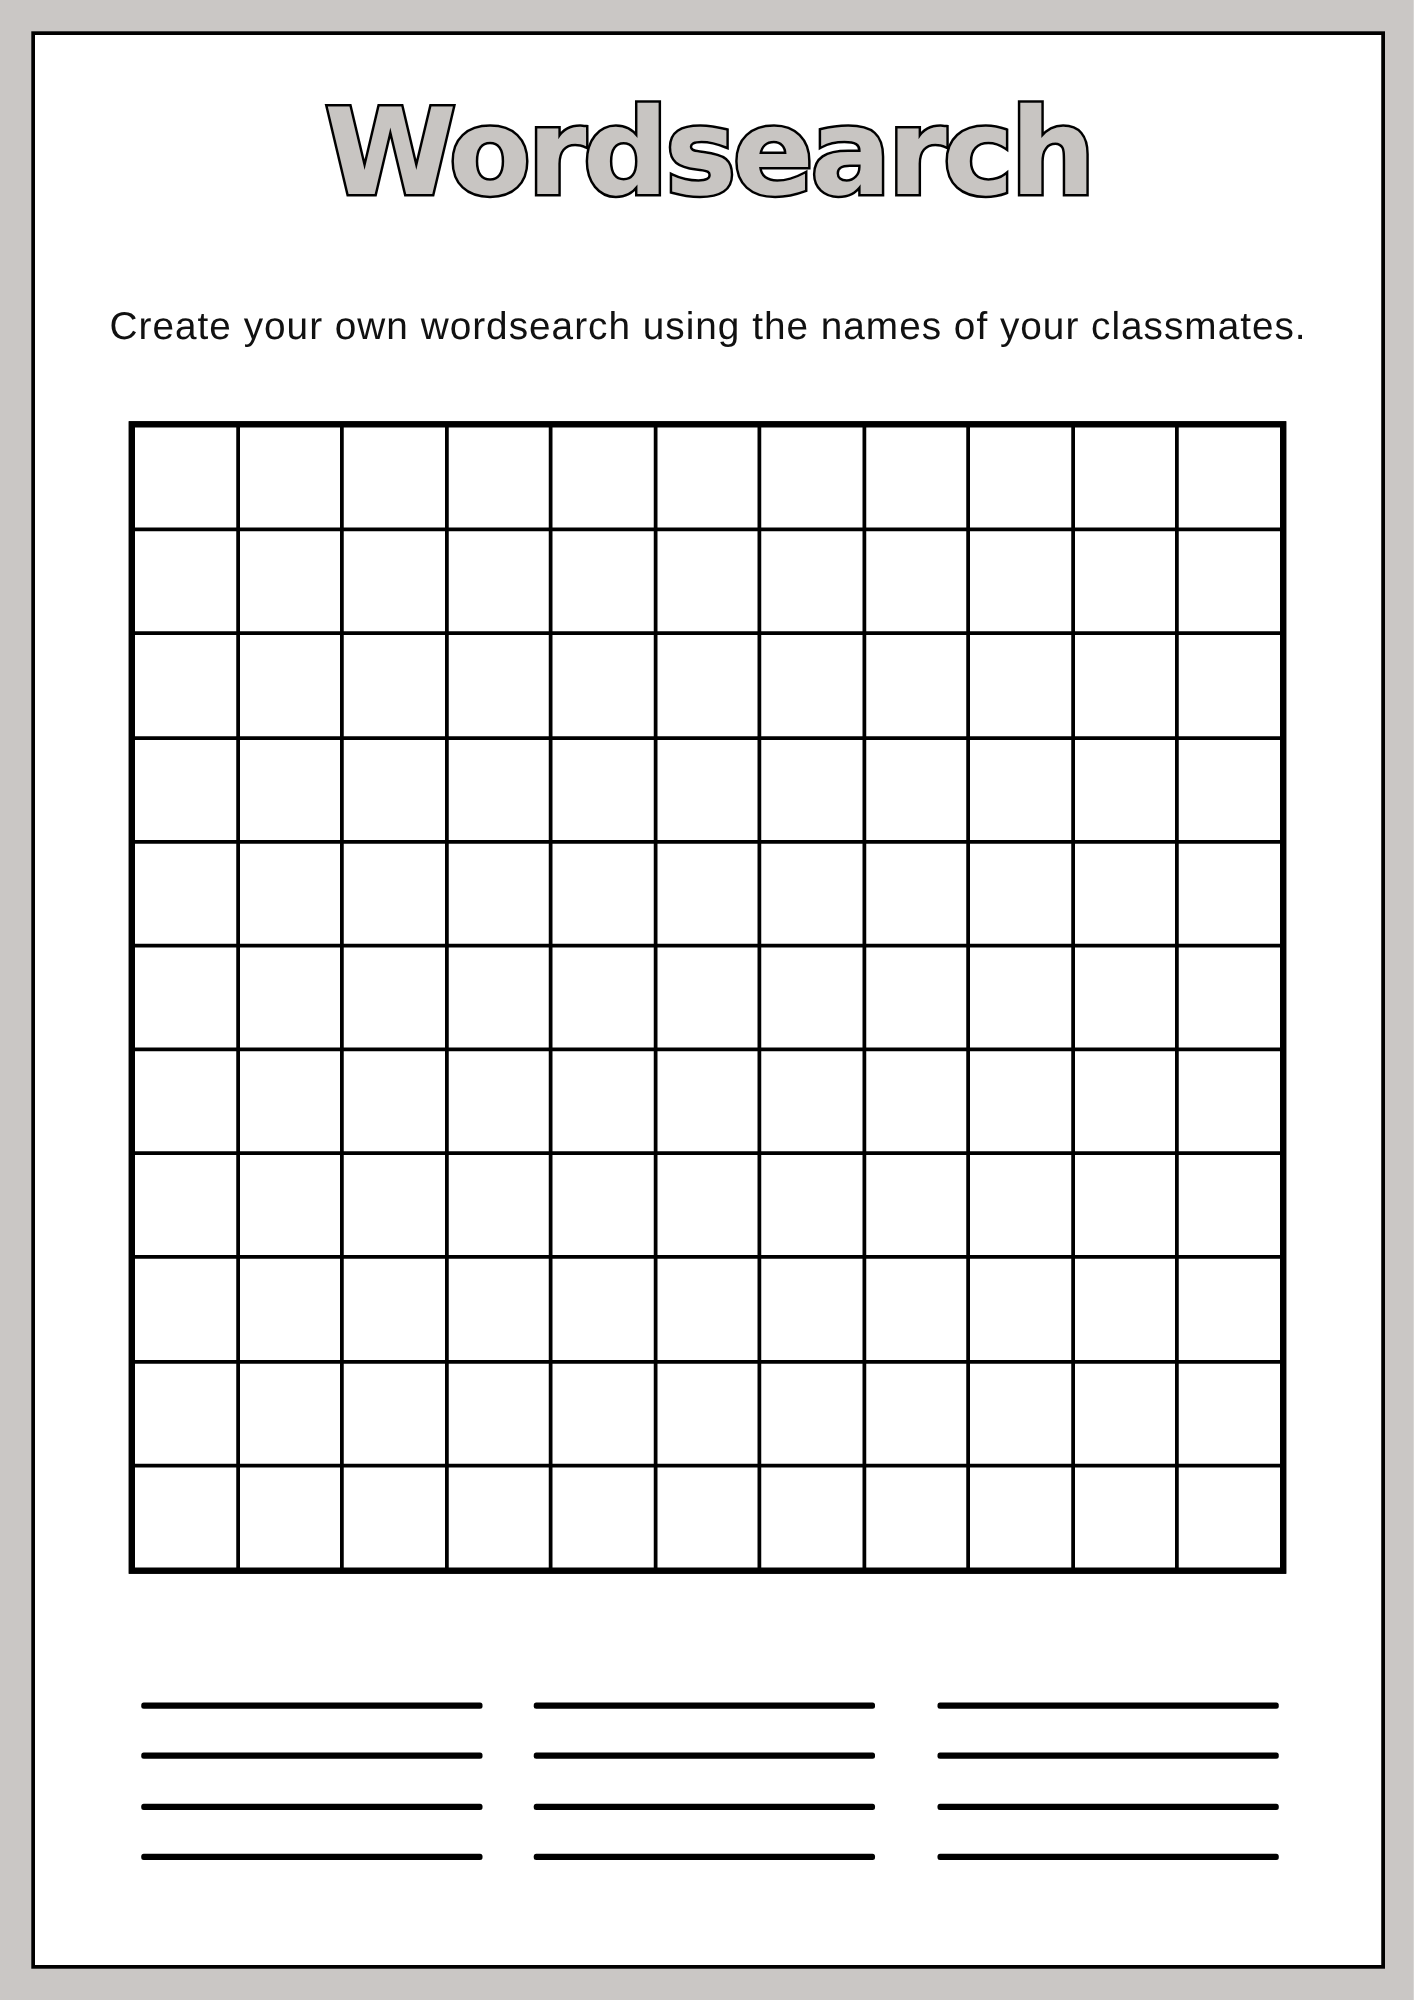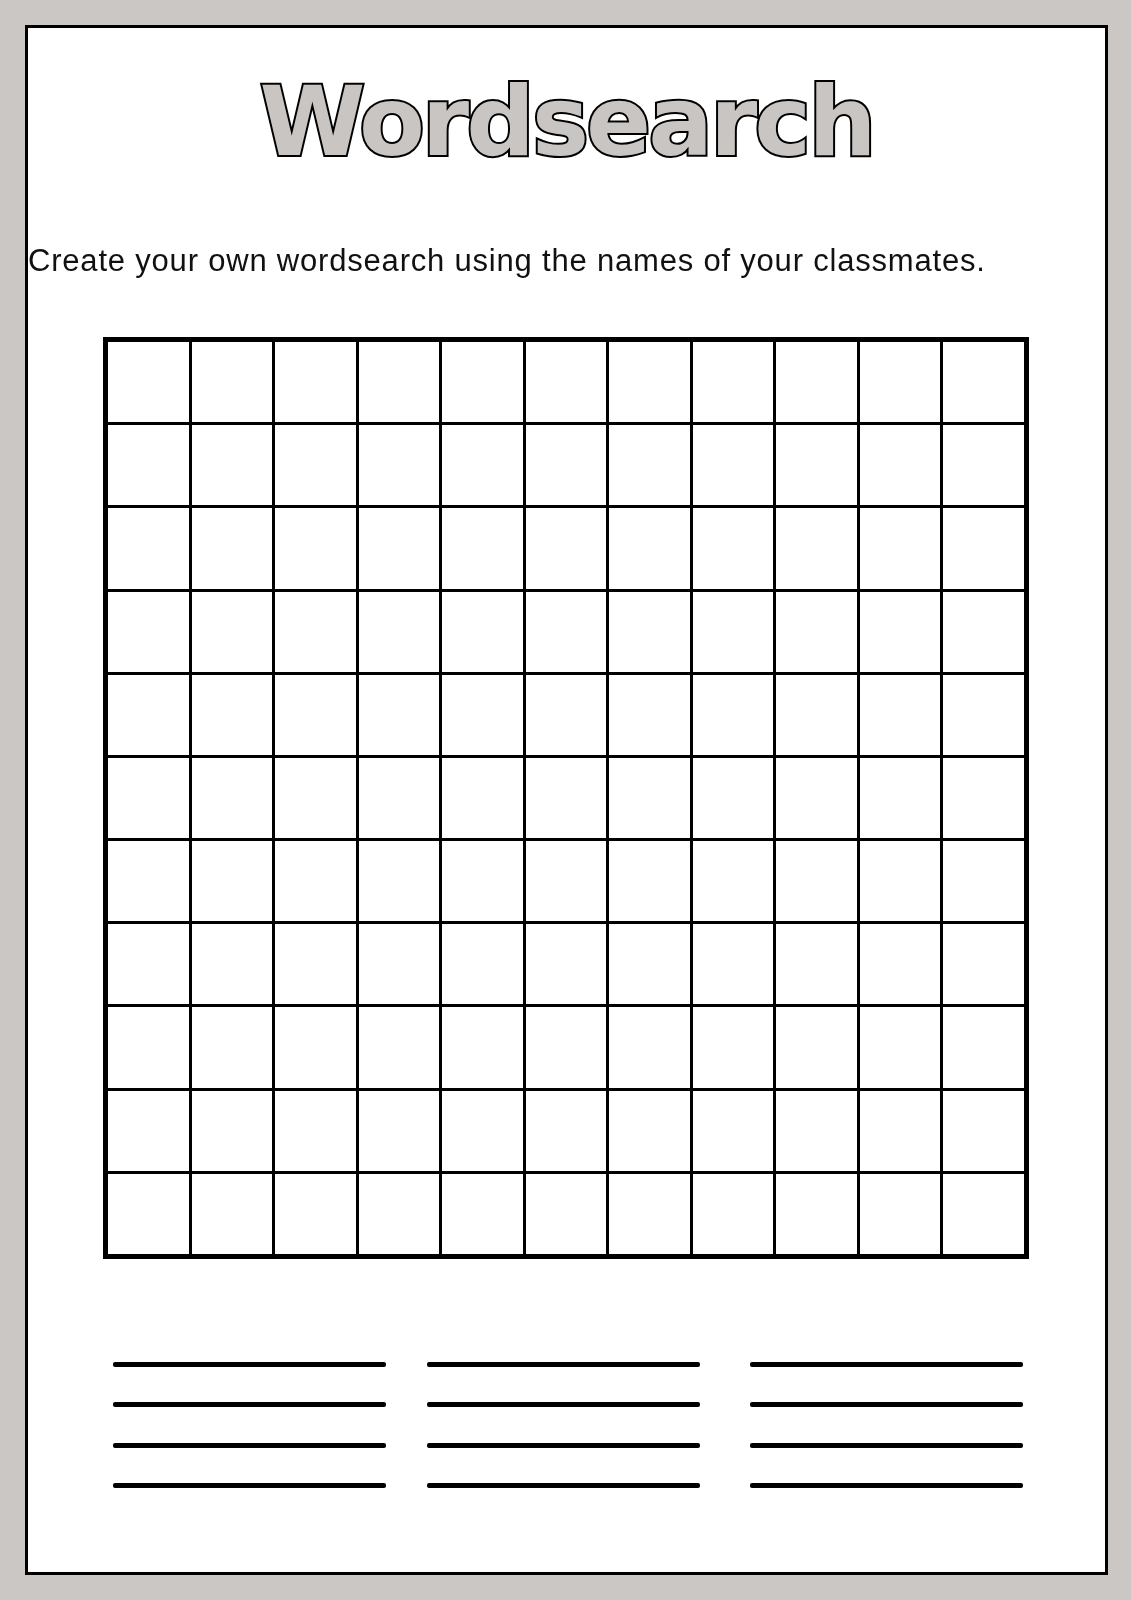--- a/index.html
+++ b/index.html
@@ -39,21 +39,21 @@
     paint-order: stroke fill;
     line-height: 1.0;
     white-space: nowrap;
   }
 
   .subtitle {
     position: absolute;
     top: 215px;
     left: 0;
     width: 100%;
-    text-align: left;
+    text-align: center;
     font-family: "Liberation Sans", sans-serif;
     font-weight: 400;
     font-size: 31px;
     letter-spacing: 0.8px;
     color: var(--text-color, #111111);
     white-space: nowrap;
   }
 
   .grid {
     position: absolute;

